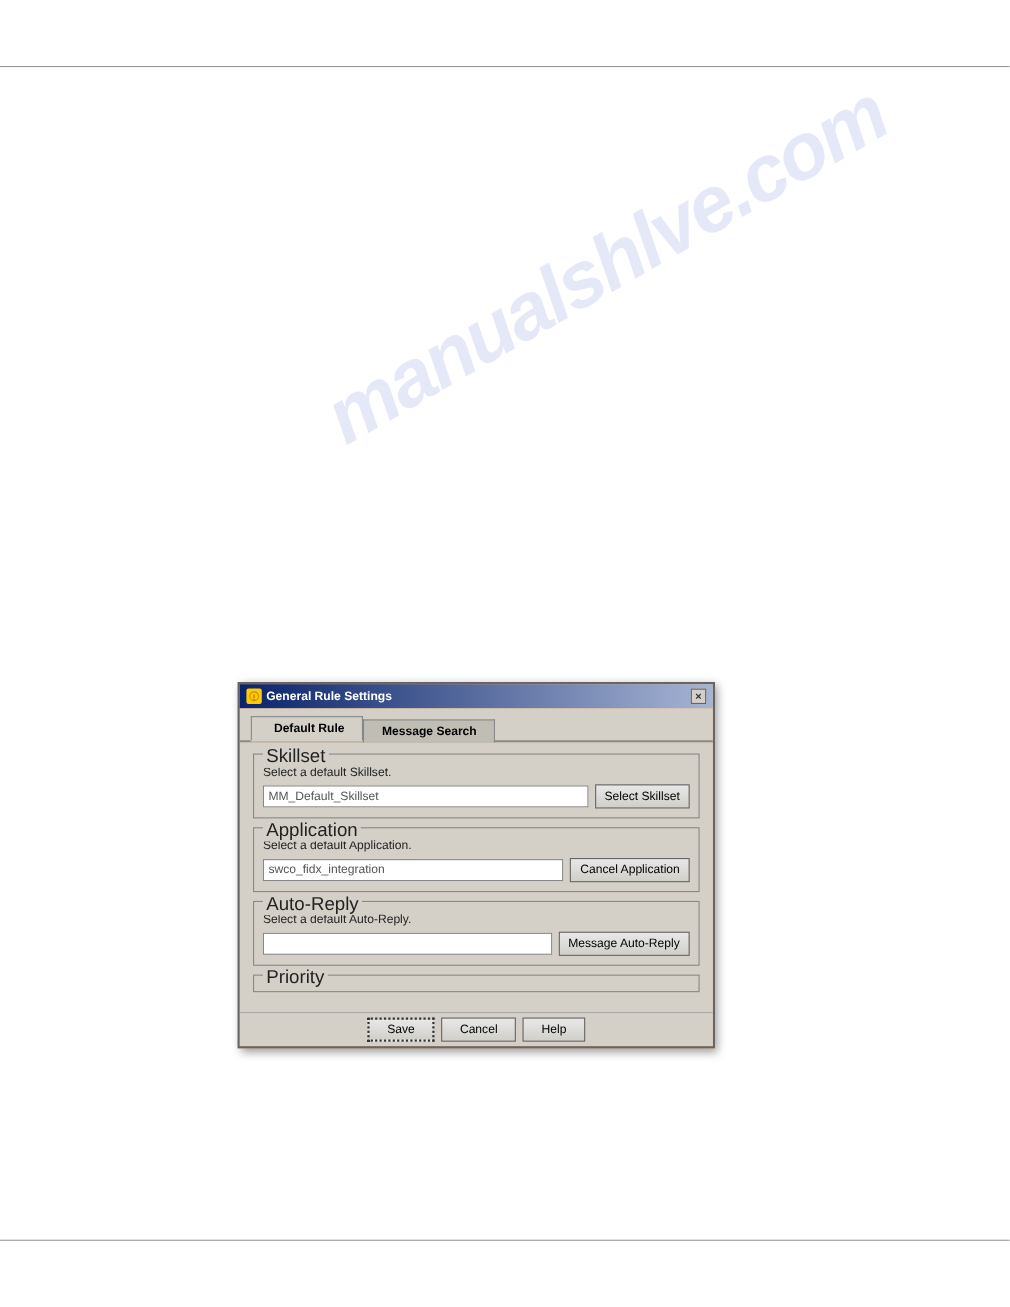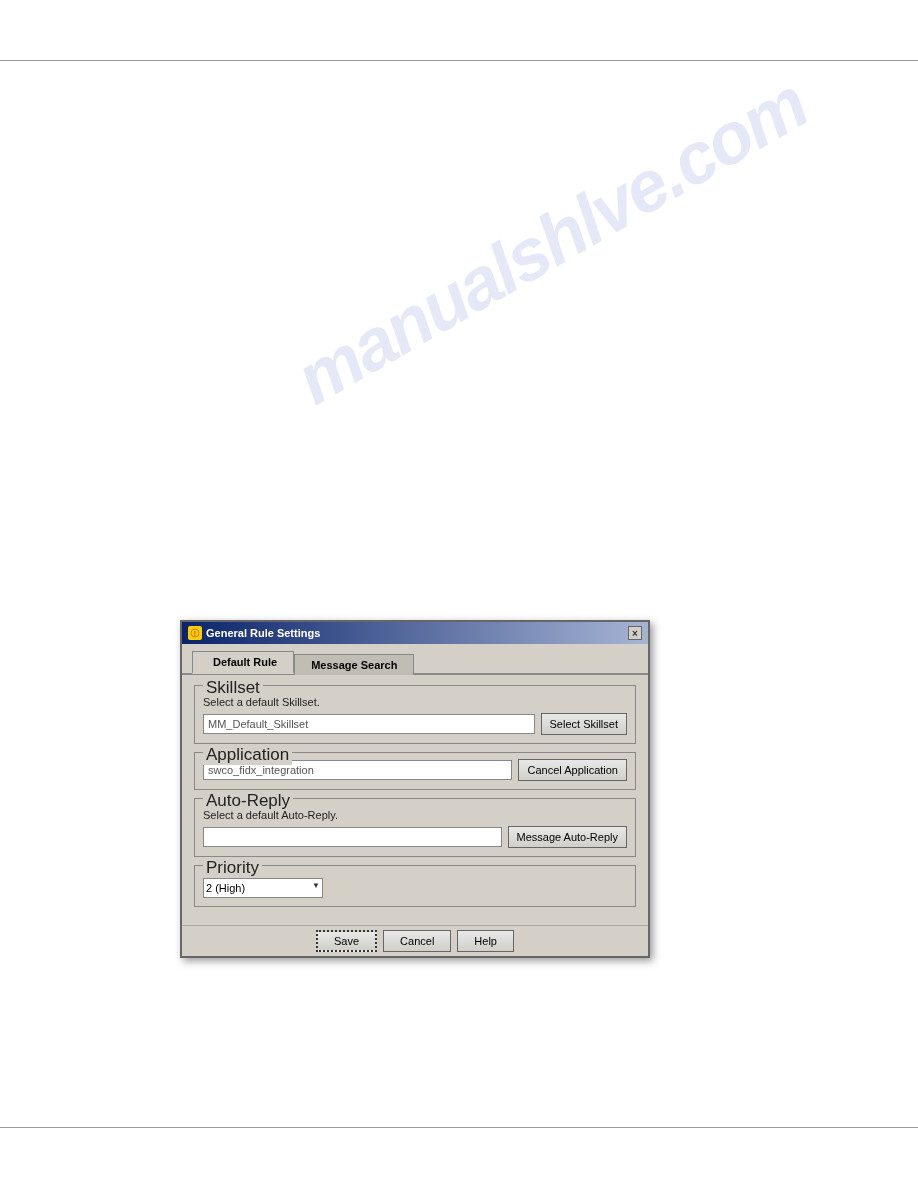--- a/index.html
+++ b/index.html
@@ -54,20 +54,21 @@
       position: absolute;
       top: 620px;
       left: 180px;
       width: 470px;
     }
 
     .dialog-window {
       border: 2px solid #666;
       background-color: #fdba74;
       box-shadow: 3px 3px 8px rgba(0,0,0,0.4);
+      margin-left: 36px;
     }
 
     .title-bar {
       background: linear-gradient(to right, #0a246a, #a6b4d4);
       color: white;
       padding: 3px 6px;
       display: flex;
       align-items: center;
       justify-content: space-between;
       height: 22px;
@@ -289,46 +290,38 @@
         <span class="section-label">Skillset</span>
         <div class="section-description">Select a default Skillset.</div>
         <div class="input-row">
           <input class="text-input" type="text" readonly="" value="MM_Default_Skillset" style="">
           <button class="action-button">Select Skillset</button>
         </div>
       </div>
 
       <div class="section-group">
         <span class="section-label">Application</span>
+        <div class="section-description">Select a default Application.</div>
         <div class="input-row">
           <input class="text-input" type="text" readonly="" value="swco_fidx_integration" style="">
           <button class="action-button">Cancel Application</button>
         </div>
       </div>
 
       <div class="section-group">
         <span class="section-label">Auto-Reply</span>
         <div class="section-description">Select a default Auto-Reply.</div>
         <div class="input-row">
           <input class="text-input" type="text" style="">
           <button class="action-button">Message Auto-Reply</button>
         </div>
       </div>
 
       <div class="section-group">
         <span class="section-label">Priority</span>
-        <div class="input-row" style="margin-top: 6px;">
-          <div class="select-wrapper">
-            <select class="priority-select">
-              <option>1 (Low)</option>
-              <option selected="">2 (High)</option>
-              <option>3 (Normal)</option>
-            </select>
-          </div>
-        </div>
       </div>
 
     </div>
 
     <div class="dialog-footer">
       <button class="footer-button default-btn">Save</button>
       <button class="footer-button">Cancel</button>
       <button class="footer-button">Help</button>
     </div>
 

